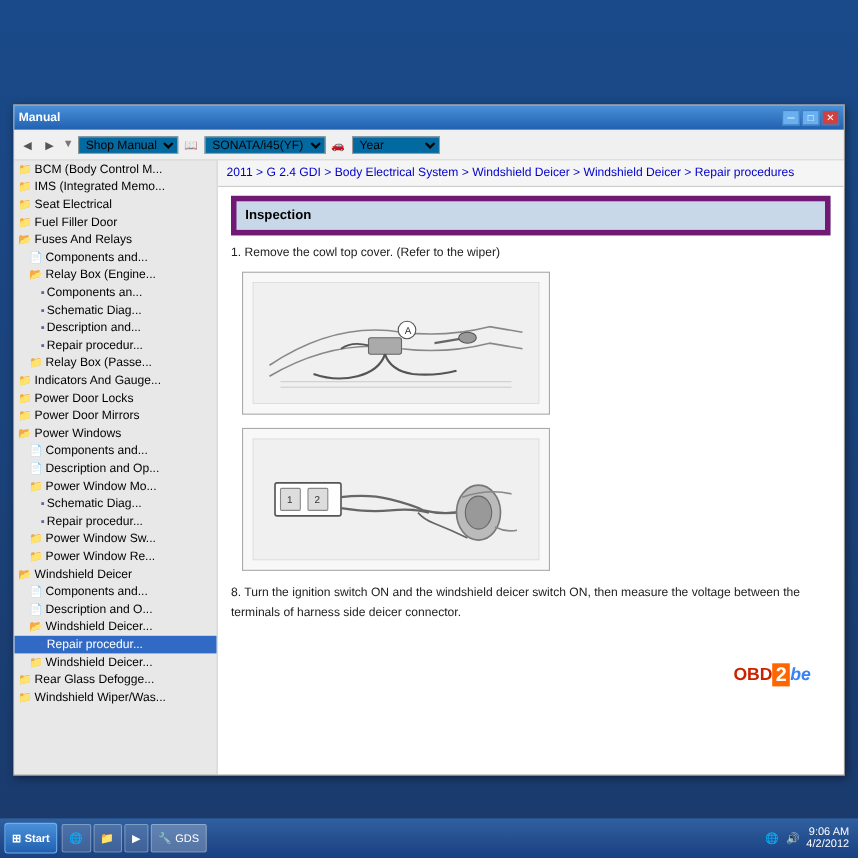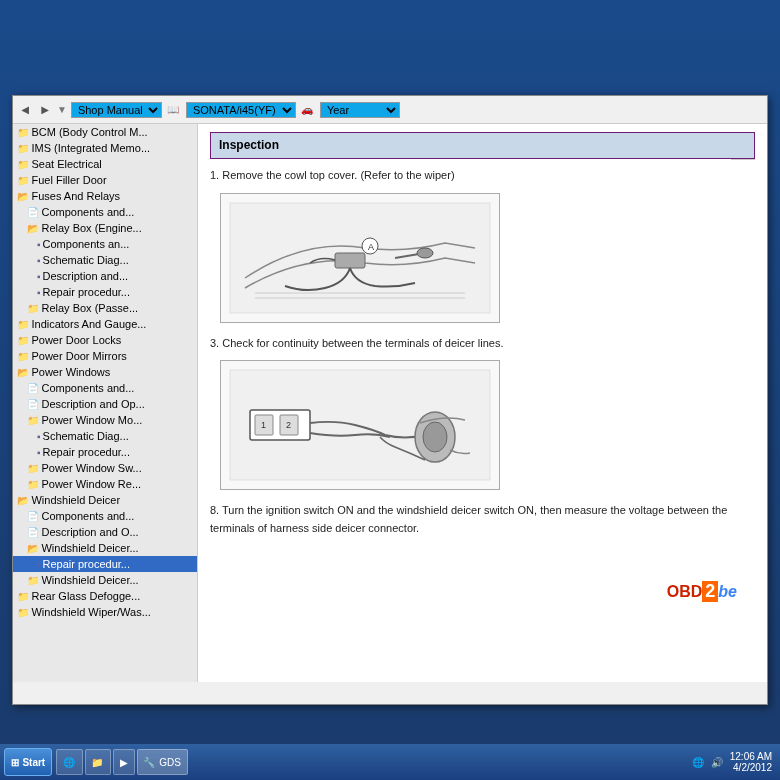--- a/index.html
+++ b/index.html
@@ -70,21 +70,21 @@
       border-bottom: 1px solid #ccc;
       display: flex;
       align-items: center;
       padding: 2px 4px;
       gap: 4px;
     }
     .toolbar-select {
       height: 16px;
       font-size: 11px;
       border: 1px solid #999;
-      background: #0ea5e9;
+      background: #0369a1;
       padding: 0 2px;
     }
     .toolbar-icon {
       width: 16px;
       height: 16px;
       display: flex;
       align-items: center;
       justify-content: center;
       font-size: 10px;
       color: #555;
@@ -177,21 +177,21 @@
     
     .manual-content {
       padding: 8px 12px;
       font-size: 11px;
       line-height: 1.6;
       position: relative;
     }
 
     .section-header {
       background: #c8d8e8;
-      border: 1px solid #701a75;
+      border: 5px solid #701a75;
       padding: 3px 8px;
       font-weight: bold;
       font-size: 12px;
       margin-bottom: 8px;
       color: #000;
     }
 
     .step-text {
       margin: 4px 0 8px 0;
       color: #222;
@@ -276,20 +276,28 @@
       text-align: right;
     }
   </style>
 </head>
 <body>
 
 <div class="desktop">
 
   <div class="window">
 
+    <div class="title-bar">
+      <div class="title-bar-text">Manual</div>
+      <div class="title-bar-controls">
+        <div class="title-btn">─</div>
+        <div class="title-btn">□</div>
+        <div class="title-btn" style="background:#d04040;">✕</div>
+      </div>
+    </div>
 
     <div class="toolbar">
       <div class="toolbar-icon">◀</div>
       <div class="toolbar-icon">▶</div>
       <span style="font-size:10px;color:#777;">▼</span>
       <select class="toolbar-select">
         <option>Shop Manual</option>
       </select>
       <div class="toolbar-icon">📖</div>
       <select class="toolbar-select" style="width:110px;">
@@ -426,20 +434,25 @@
           <span>Rear Glass Defogge...</span>
         </div>
         <div class="tree-item">
           <span class="icon folder-icon">📁</span>
           <span>Windshield Wiper/Was...</span>
         </div>
       </div>
 
       <div class="content">
 
+        <div class="breadcrumb">
+          <span>
+            2011 &gt; G 2.4 GDI &gt; Body Electrical System &gt; Windshield Deicer &gt; Windshield Deicer &gt; Repair procedures
+          </span>
+        </div>
 
         <div class="print-btn" style="position:relative;float:right;margin:4px;">
           <span>🖨</span>
         </div>
 
         <div class="manual-content">
 
           <div class="section-header">
             <span>Inspection</span>
           </div>
@@ -464,21 +477,20 @@
               <ellipse cx="200" cy="55" rx="8" ry="5" fill="#999" stroke="#555" stroke-width="1"></ellipse>
 
               <path d="M125,70 Q120,85 100,90 Q80,95 60,88" stroke="#555" fill="none" stroke-width="2"></path>
               <path d="M125,70 Q130,85 150,88 Q170,90 190,85" stroke="#555" fill="none" stroke-width="2"></path>
 
               <line x1="30" y1="95" x2="240" y2="95" stroke="#aaa" stroke-width="0.5"></line>
               <line x1="30" y1="100" x2="240" y2="100" stroke="#aaa" stroke-width="0.5"></line>
             </svg>
           </div>
 
-          <p class="step-text">3. Check for continuity between the terminals of deicer lines.</p>
 
           <div class="diagram-box" style="height:130px; width:280px; margin-left:10px;">
             <svg width="270" height="120">
               <rect x="5" y="5" width="260" height="110" fill="#f0f0f0" stroke="#ccc" stroke-width="0.5"></rect>
 
               <rect x="25" y="45" width="60" height="30" rx="2" fill="white" stroke="#555" stroke-width="1.5"></rect>
               <rect x="30" y="50" width="18" height="20" rx="1" fill="#ddd" stroke="#888" stroke-width="1"></rect>
               <text x="36" y="63" font-size="9" fill="#333" font-family="Arial">1</text>
               <rect x="55" y="50" width="18" height="20" rx="1" fill="#ddd" stroke="#888" stroke-width="1"></rect>
               <text x="61" y="63" font-size="9" fill="#333" font-family="Arial">2</text>
@@ -531,19 +543,19 @@
       <div class="taskbar-app active">
         <span>🔧</span>
         <span>GDS</span>
       </div>
     </div>
 
     <div class="taskbar-right">
       <span>🌐</span>
       <span>🔊</span>
       <div class="taskbar-time">
-        <div>12:06 AM</div>
+        <div>9:06 AM</div>
         <div>4/2/2012</div>
       </div>
     </div>
   </div>
 
 </div>
 
 </body></html>

